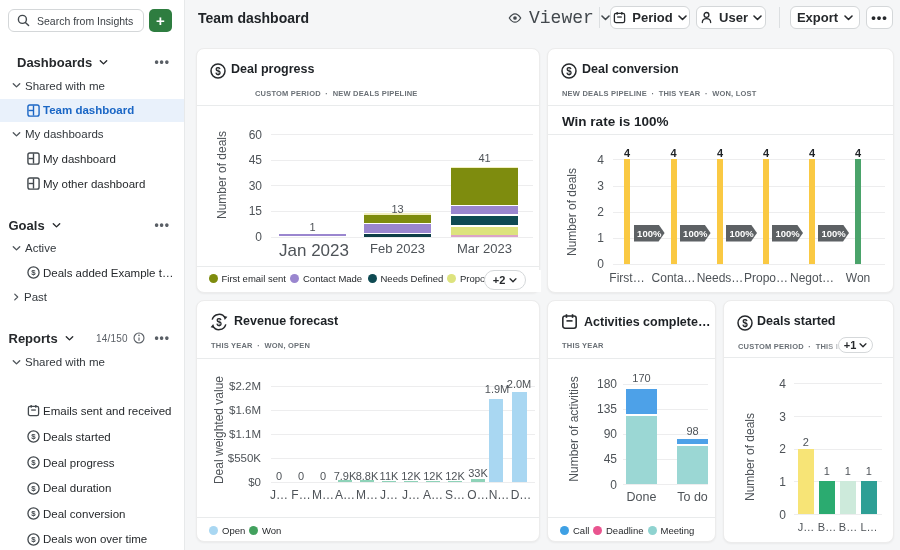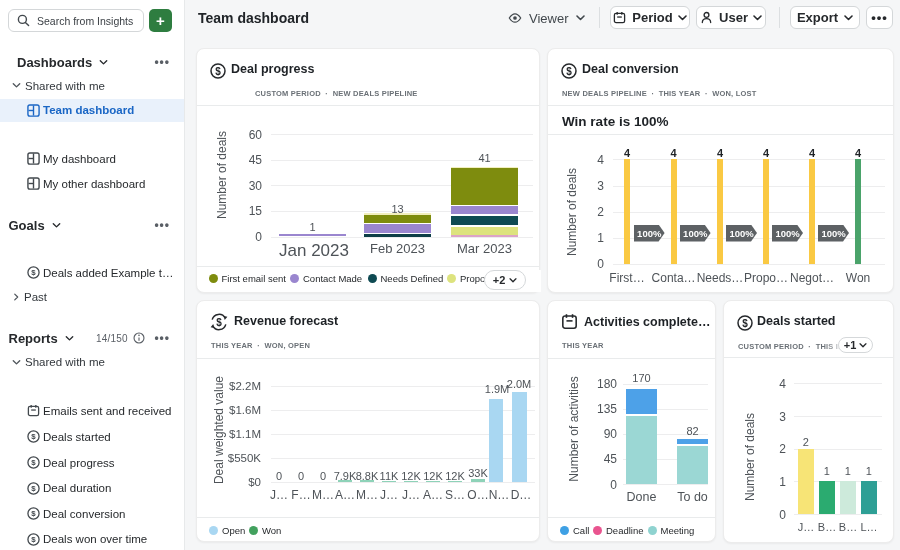--- a/index.html
+++ b/index.html
@@ -57,20 +57,26 @@
       <span class="t1">Shared with me</span>
     </div>
   <div class="sitem" style="top:98.5px;height:23px;background:#e9f1fb;color:#1a66c5;font-weight:bold;">
       <svg class="ic" style="margin-left:27px" width="13" height="13" viewBox="0 0 14 14">
         <rect x="1" y="1" width="12" height="12" rx="2" fill="none" stroke="#1a66c5" stroke-width="1.5"></rect>
         <line x1="7" y1="1.6" x2="7" y2="12.4" stroke="#1a66c5" stroke-width="1.5"></line>
         <line x1="1.6" y1="7" x2="7" y2="7" stroke="#1a66c5" stroke-width="1.5"></line>
       </svg>
       <span class="t2">Team dashboard</span>
     </div>
+  <div class="sitem" style="top:122px;">
+      <svg class="cv" width="11" height="11" viewBox="0 0 12 12">
+        <path d="M2.5 4 L6 7.5 L9.5 4" stroke="#50565c" stroke-width="1.5" fill="none" stroke-linecap="round" stroke-linejoin="round"></path>
+      </svg>
+      <span class="t1">My dashboards</span>
+    </div>
   <div class="sitem" style="top:146.5px;">
       <svg class="ic" width="13" height="13" viewBox="0 0 14 14">
         <rect x="1" y="1" width="12" height="12" rx="2" fill="none" stroke="#42484d" stroke-width="1.5"></rect>
         <line x1="7" y1="1.6" x2="7" y2="12.4" stroke="#42484d" stroke-width="1.5"></line>
         <line x1="1.6" y1="7" x2="7" y2="7" stroke="#42484d" stroke-width="1.5"></line>
       </svg>
       <span class="t2">My dashboard</span>
     </div>
   <div class="sitem" style="top:171.5px;">
       <svg class="ic" width="13" height="13" viewBox="0 0 14 14">
@@ -79,20 +85,26 @@
         <line x1="1.6" y1="7" x2="7" y2="7" stroke="#42484d" stroke-width="1.5"></line>
       </svg>
       <span class="t2">My other dashboard</span>
     </div>
   <div class="sitem shead" style="top:213px;">
       <span style="margin-left:8.5px;">Goals</span>
       <svg class="cv" width="11" height="11" viewBox="0 0 12 12">
         <path d="M2.5 4 L6 7.5 L9.5 4" stroke="#26292c" stroke-width="1.5" fill="none" stroke-linecap="round" stroke-linejoin="round"></path>
       </svg>
       <span class="dots3">•••</span>
+    </div>
+  <div class="sitem" style="top:236px;">
+      <svg class="cv" width="11" height="11" viewBox="0 0 12 12">
+        <path d="M2.5 4 L6 7.5 L9.5 4" stroke="#50565c" stroke-width="1.5" fill="none" stroke-linecap="round" stroke-linejoin="round"></path>
+      </svg>
+      <span class="t1">Active</span>
     </div>
   <div class="sitem" style="top:260.5px;">
       <svg class="ic" width="13" height="13" viewBox="0 0 14 14">
         <circle cx="7" cy="7" r="6" fill="none" stroke="#42484d" stroke-width="1.4"></circle>
         <text x="7" y="10" text-anchor="middle" font-size="8.5" font-weight="bold" fill="#42484d" font-family="Liberation Sans">$</text>
       </svg>
       <span class="t2">Deals added Example t…</span>
     </div>
   <div class="sitem" style="top:285px;">
       <svg class="cv" width="10" height="10" viewBox="0 0 12 12">
@@ -164,21 +176,21 @@
       <span class="t2">Deals won over time</span>
     </div>
 </div>
 <div id="main">
   <div class="abs" style="left:13px;top:10px;font-size:14px;font-weight:bold;color:#202428;">Team dashboard</div>
   <div class="abs" style="left:323px;top:8px;height:20px;display:flex;align-items:center;color:#42484d;">
     <svg width="14" height="14" viewBox="0 0 16 16">
         <path d="M1.5 8 C3.5 4.7 5.6 3.2 8 3.2 C10.4 3.2 12.5 4.7 14.5 8 C12.5 11.3 10.4 12.8 8 12.8 C5.6 12.8 3.5 11.3 1.5 8 Z" fill="none" stroke="#42484d" stroke-width="1.4"></path>
         <circle cx="8" cy="8" r="2.1" fill="#42484d"></circle>
       </svg>
-    <span style="margin-left:7px;font-size:13px;">Viewer</span>
+    <span style="margin-left:7px;font-size:18px;font-family:Liberation Mono, monospace;">Viewer</span>
     <svg style="margin-left:7px" width="9" height="6" viewBox="0 0 9 6">
         <path d="M1 1 L4.5 4.5 L8 1" stroke="#42484d" stroke-width="1.6" fill="none" stroke-linecap="round" stroke-linejoin="round"></path>
       </svg>
   </div>
   <div class="abs" style="left:414px;top:7px;width:1px;height:21px;background:#dcdfe1;"></div>
   <div class="abs btn" style="left:425px;top:6px;width:80px;height:23px;">
     <svg width="13" height="13" viewBox="0 0 14 14">
         <rect x="1.5" y="2.5" width="11" height="10" rx="1.8" fill="none" stroke="#26292c" stroke-width="1.4"></rect>
         <line x1="4.5" y1="1" x2="4.5" y2="4" stroke="#26292c" stroke-width="1.4"></line>
         <line x1="9.5" y1="1" x2="9.5" y2="4" stroke="#26292c" stroke-width="1.4"></line>
@@ -386,21 +398,21 @@
     <div class="axlab r" style="right:98px;top:101px;">135</div>
     <div class="axlab r" style="right:98px;top:126px;">90</div>
     <div class="axlab r" style="right:98px;top:151px;">45</div>
     <div class="axlab r" style="right:98px;top:176.5px;">0</div>
     <div class="rotlab" style="left:-34px;top:121px;width:120px;">Number of activities</div>
     <div class="bar" style="left:78px;width:31px;top:115px;height:68px;background:#9bd7d4;"></div>
     <div class="bar" style="left:78px;width:31px;top:88px;height:25px;background:#4da1e8;"></div>
     <div class="vallab" style="left:78px;width:31px;top:71px;">170</div>
     <div class="bar" style="left:129px;width:31px;top:145px;height:38px;background:#9bd7d4;"></div>
     <div class="bar" style="left:129px;width:31px;top:138px;height:5px;background:#4da1e8;"></div>
-    <div class="vallab" style="left:129px;width:31px;top:124px;">82</div>
+    <div class="vallab" style="left:129px;width:31px;top:124px;">98</div>
     <div class="axlab" style="left:78px;width:31px;top:188.5px;text-align:center;font-size:12.5px;">Done</div>
     <div class="axlab" style="left:126px;width:37px;top:188.5px;text-align:center;font-size:12.5px;">To do</div>
     <div class="divider" style="top:216px;"></div>
     <div class="abs" style="left:0;top:224px;width:169px;height:16px;">
       <span class="legitem" style="left:12px;"><span class="legdot" style="background:#3ea0e4;"></span>Call</span>
       <span class="legitem" style="left:45px;"><span class="legdot" style="background:#e9548f;"></span>Deadline</span>
       <span class="legitem" style="left:99.5px;"><span class="legdot" style="background:#8fd3d0;"></span>Meeting</span>
     </div>
   </div>
   <div class="card" id="card5" style="left:538px;top:300px;width:171px;height:243px;">

